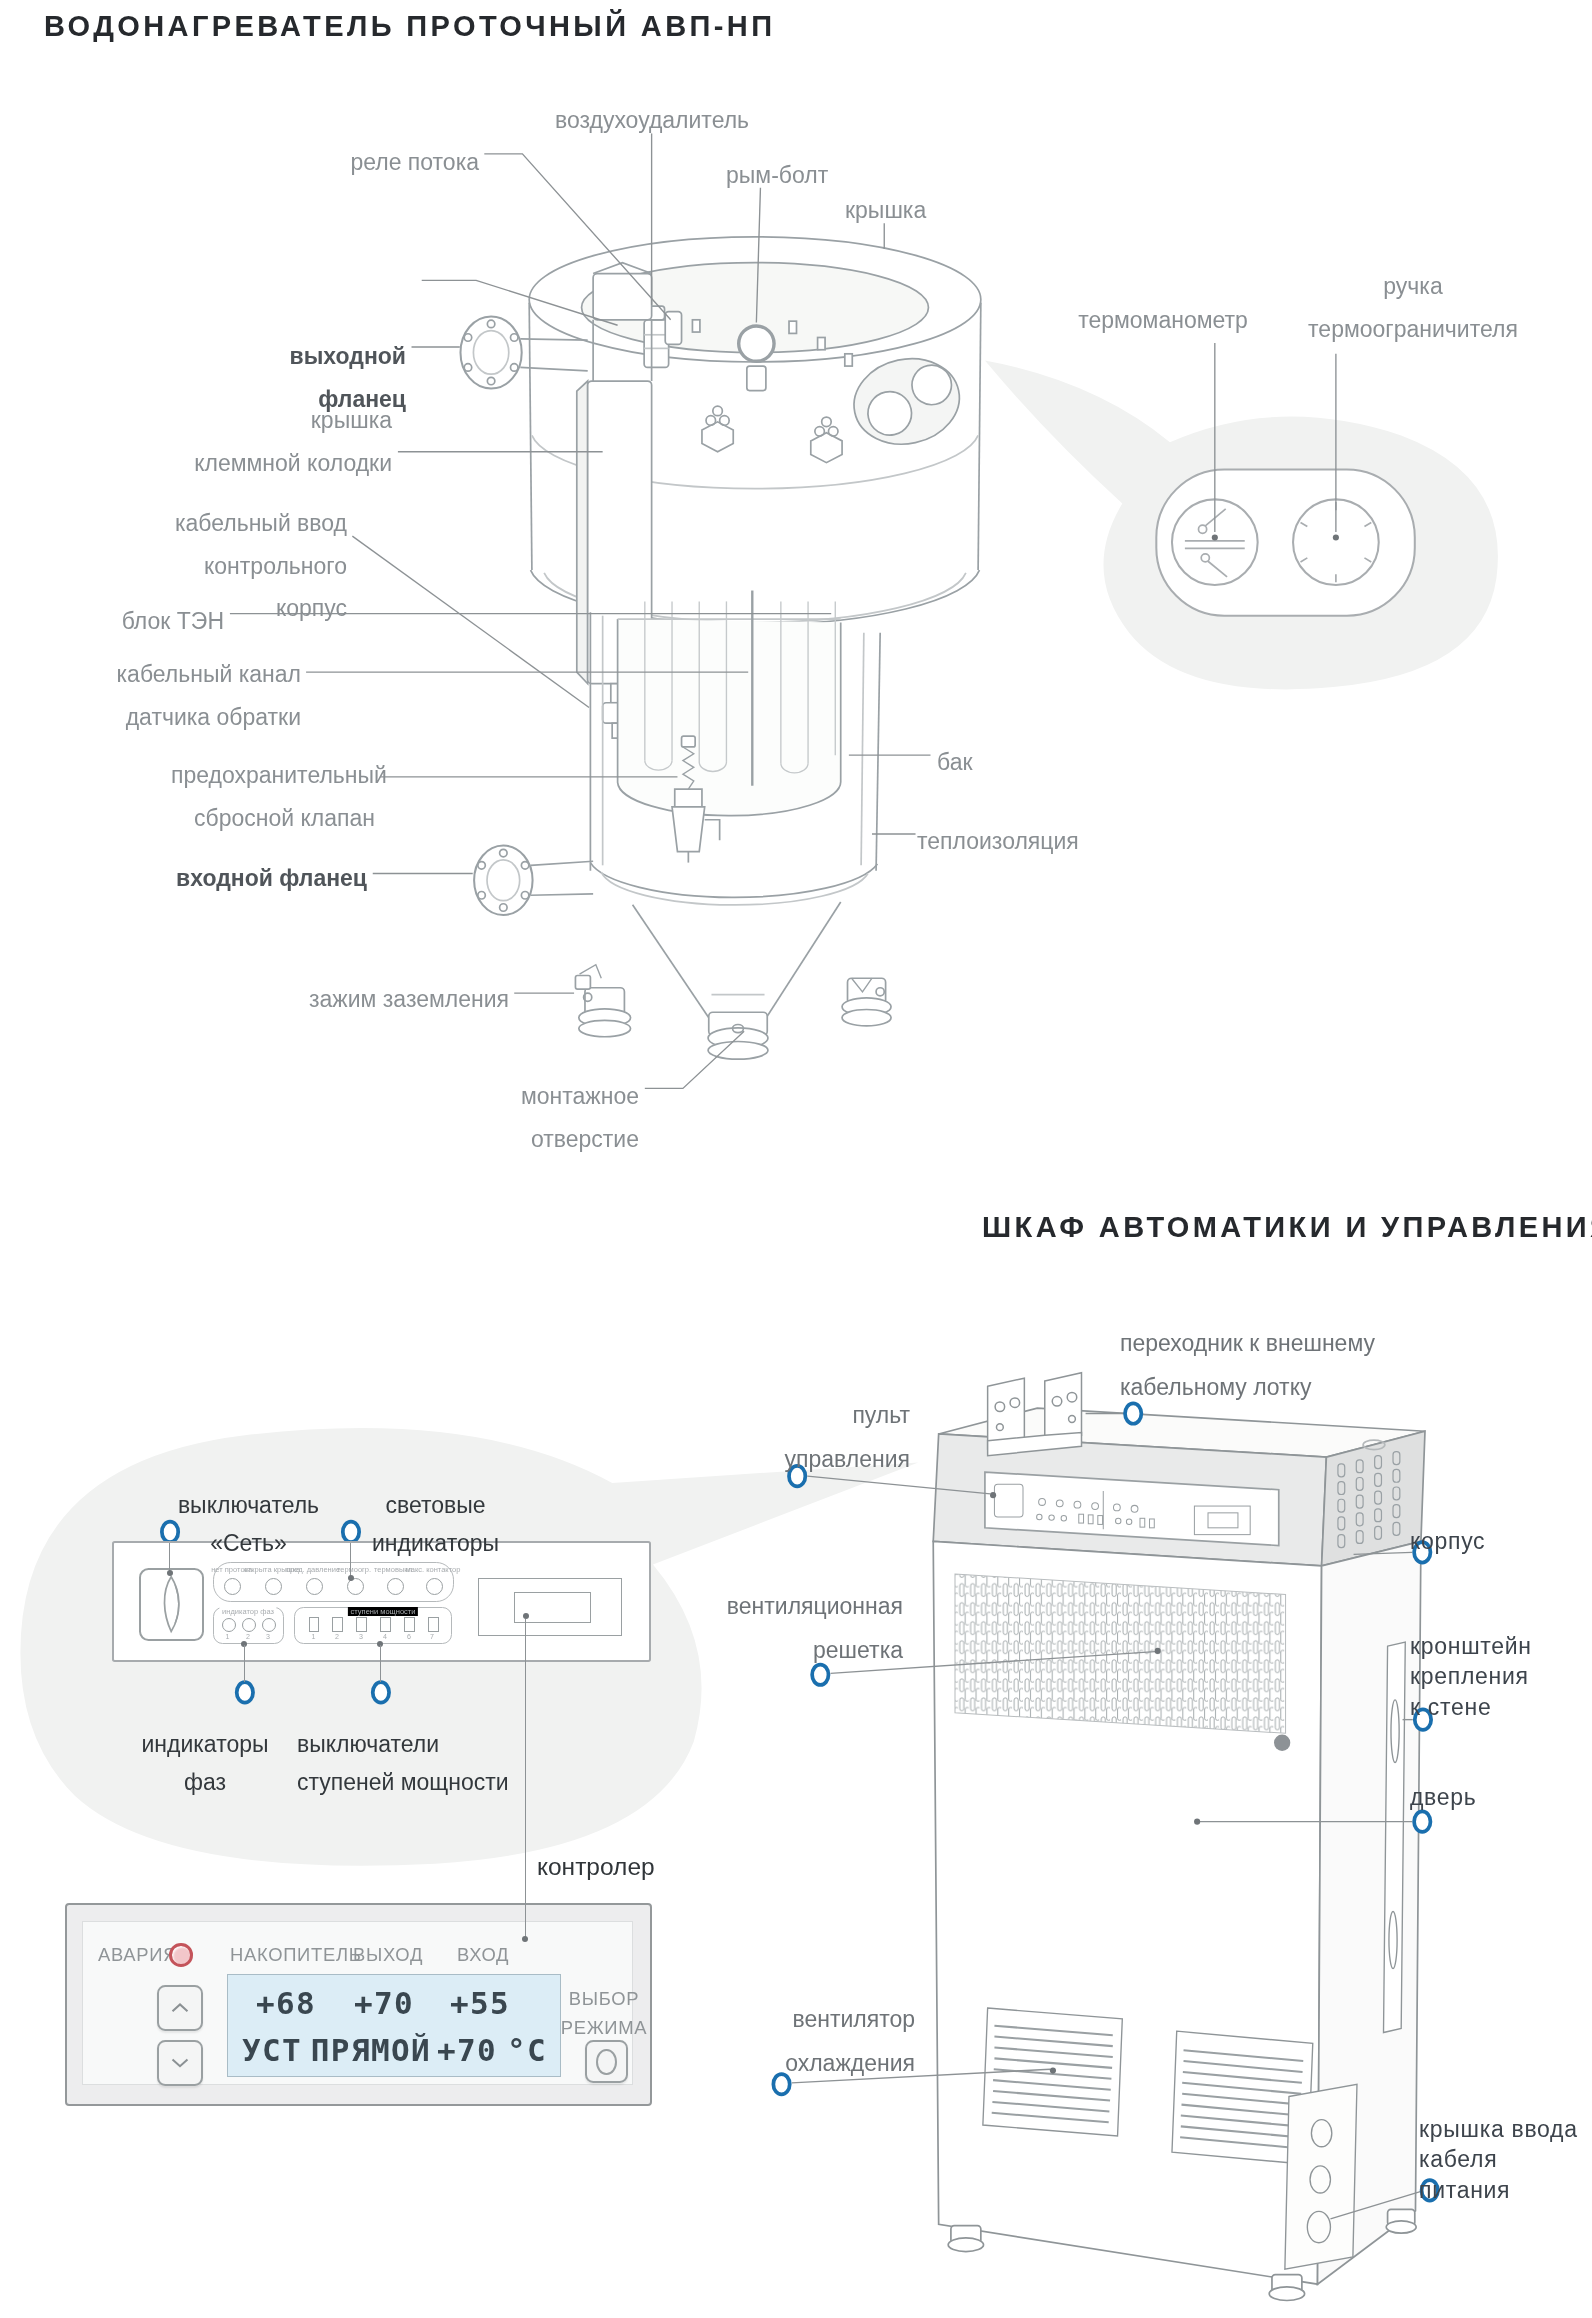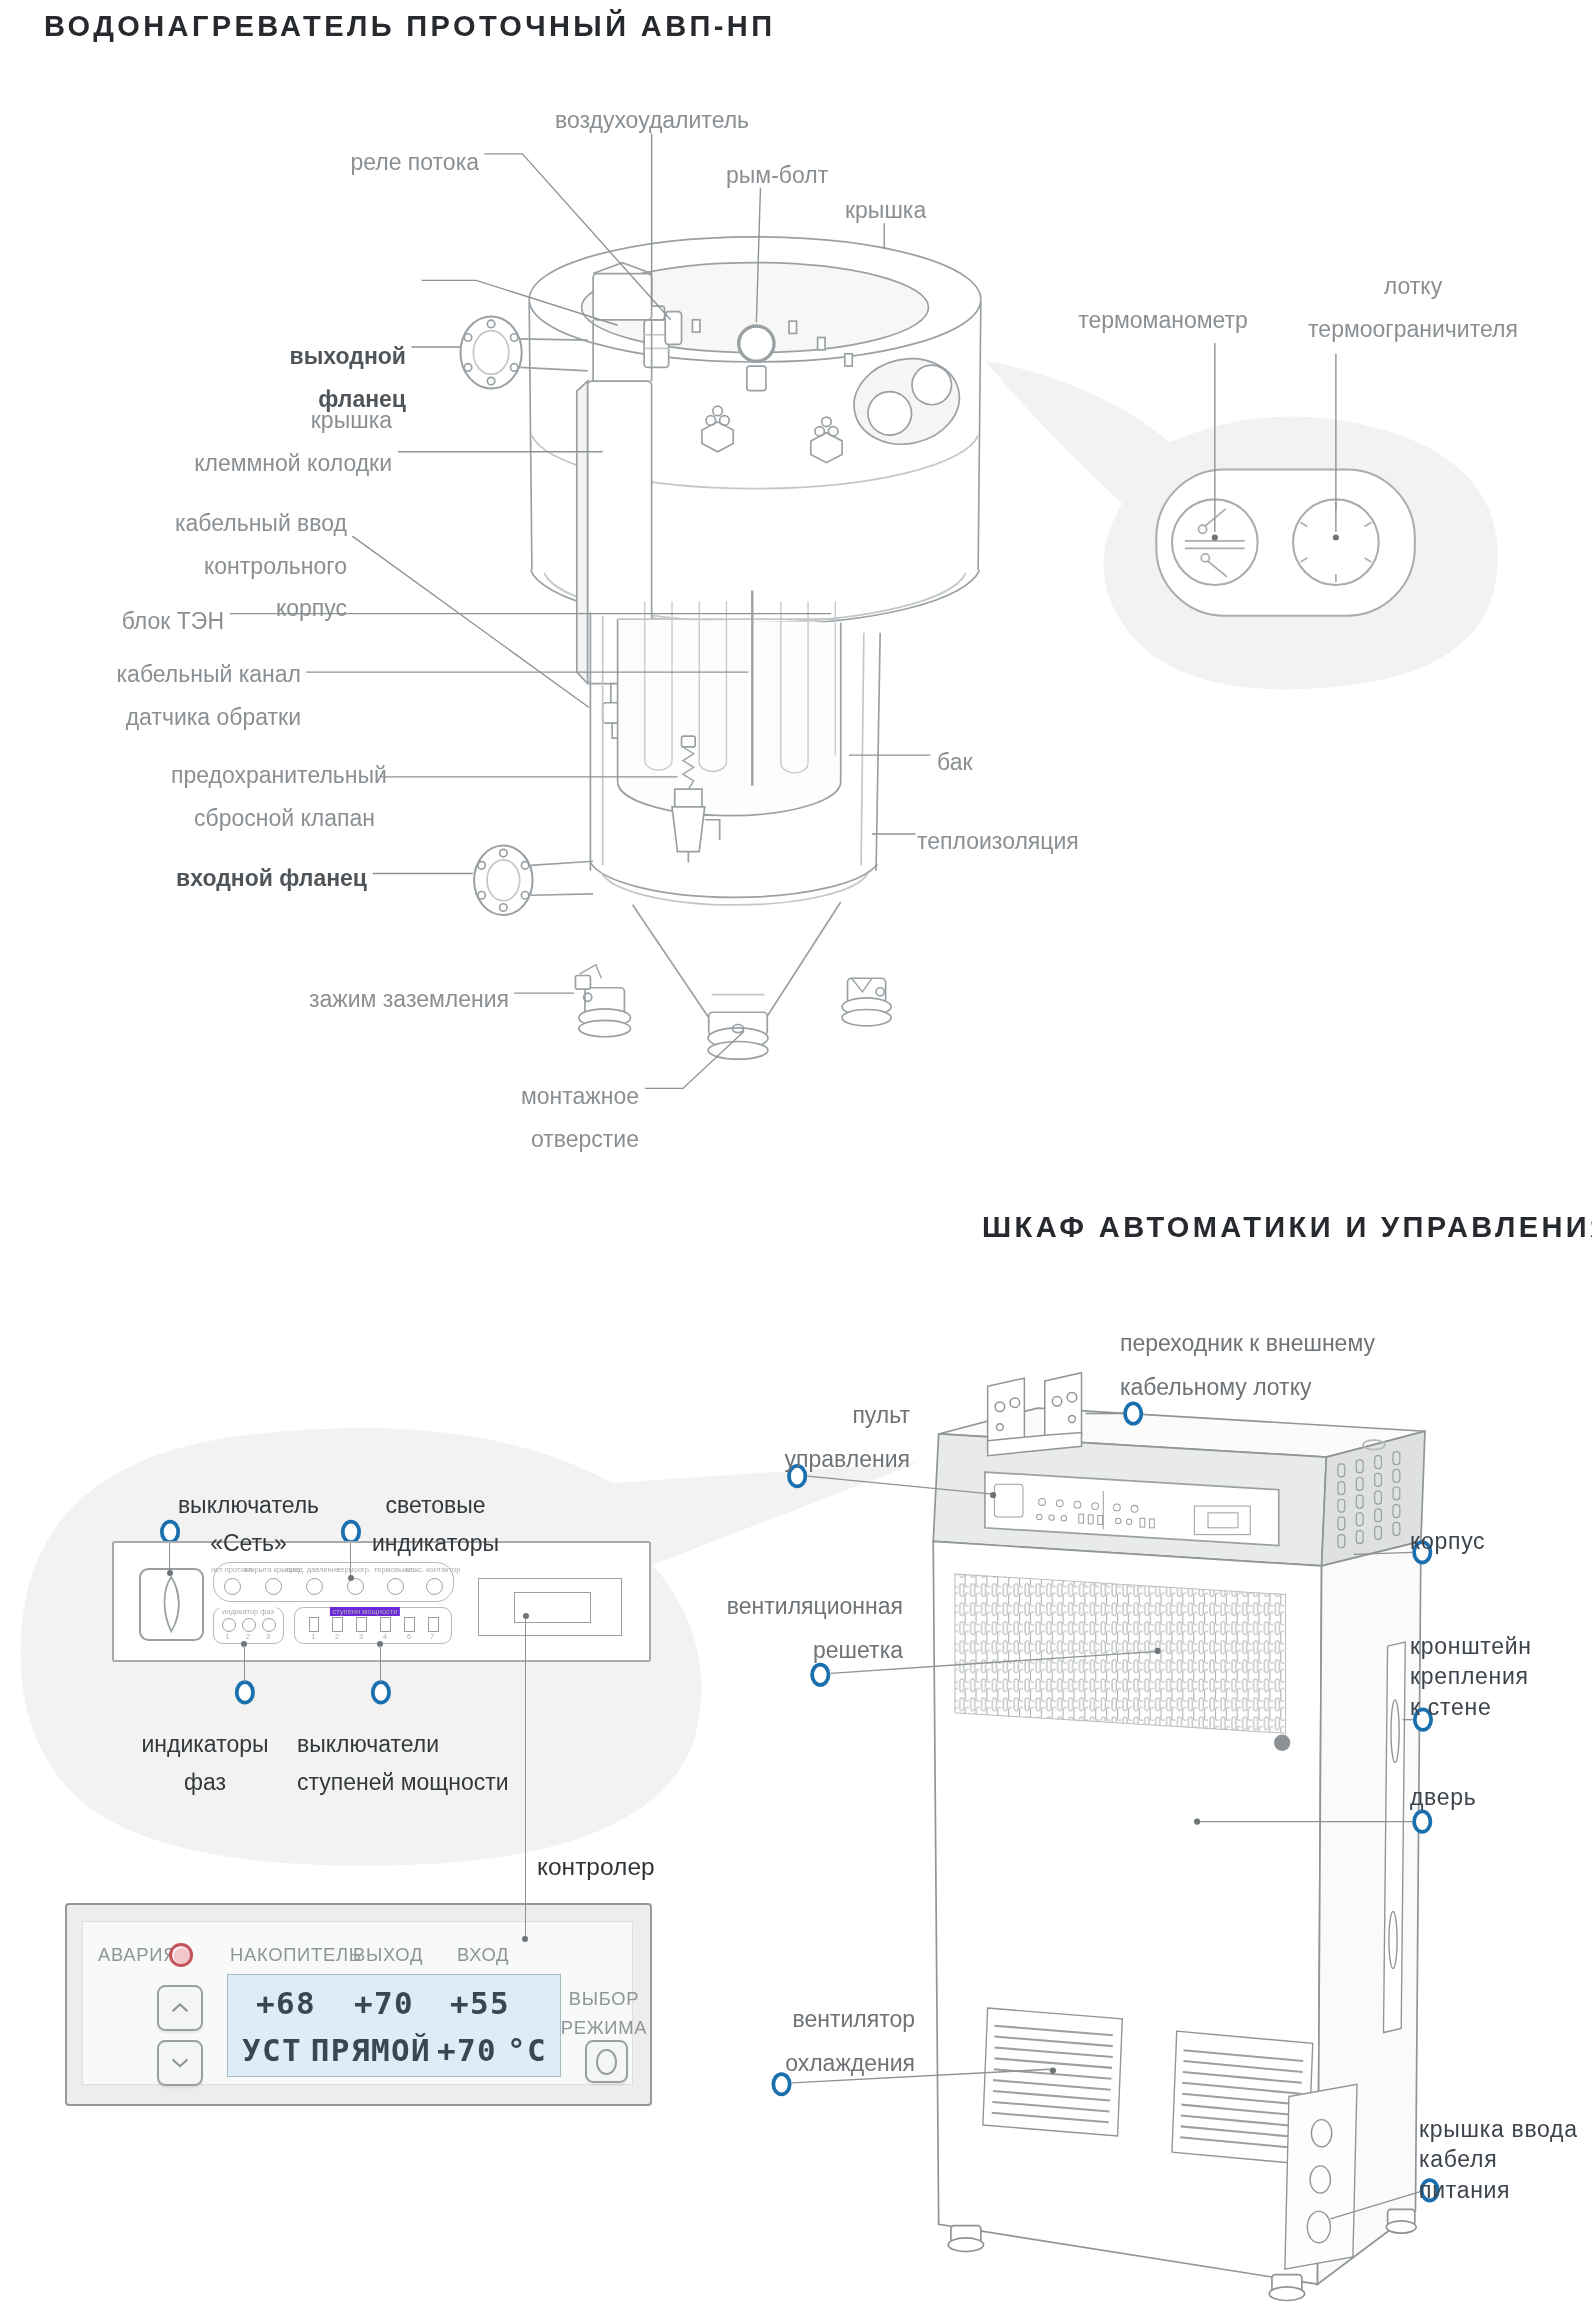--- a/index.html
+++ b/index.html
@@ -353,21 +353,21 @@
 <div class="abs lbl" style="left:171px;top:754px;width:204px;text-align:right;">предохранительный
 сбросной клапан</div>
 <div class="abs lbl-b" style="left:163px;top:857px;width:204px;text-align:right;">входной фланец</div>
 <div class="abs lbl" style="left:305px;top:978px;width:204px;text-align:right;">зажим заземления</div>
 <div class="abs lbl" style="left:435px;top:1075px;width:204px;text-align:right;">монтажное отверстие</div>
 <div class="abs lbl" style="left:937px;top:741px;">бак</div>
 <div class="abs lbl" style="left:917px;top:820px;">теплоизоляция</div>
 <div class="abs lbl" style="left:845px;top:189px;">крышка</div>
 <div class="abs lbl" style="left:726px;top:154px;">рым-болт</div>
 <div class="abs lbl" style="left:1061px;top:299px;width:204px;text-align:center;">термоманометр</div>
-<div class="abs lbl" style="left:1296px;top:265px;width:234px;text-align:center;">лотку
+<div class="abs lbl" style="left:1296px;top:265px;width:234px;text-align:center;">ручка
 термоограничителя</div>
 
 <div class="abs lbl-m" style="left:1120px;top:1322px;">переходник к внешнему
 кабельному лотку</div>
 <div class="abs lbl-m" style="left:706px;top:1394px;width:204px;text-align:right;">пульт
 управления</div>
 <div class="abs lbl-m" style="left:699px;top:1585px;width:204px;text-align:right;">вентиляционная
 решетка</div>
 <div class="abs lbl-d" style="left:1410px;top:1526px;">корпус</div>
 <div class="abs lbl-d" style="left:1410px;top:1631px;">кронштейн
@@ -416,21 +416,21 @@
     <span class="gl" style="left:34px;top:-1.4px;background:#fff;padding:0 2.7px;">индикатор фаз</span>
     <div class="cir" style="left:7.5px;top:9.5px;width:12.2px;height:12.2px;"></div>
     <div class="cir" style="left:28px;top:9.5px;width:12.2px;height:12.2px;"></div>
     <div class="cir" style="left:48px;top:9.5px;width:12.2px;height:12.2px;"></div>
     <span class="num" style="left:13.6px;top:24.5px;">1</span>
     <span class="num" style="left:34px;top:24.5px;">2</span>
     <span class="num" style="left:54px;top:24.5px;">3</span>
   </div>
 
   <div class="grp" style="left:180px;top:64px;width:156px;height:35px;border-radius:9.5px;">
-    <span class="gl" style="left:70px;top:-1.4px;background:#6d28d9;padding:0 2.7px;">ступени мощности</span>
+    <span class="gl" style="left:88px;top:-1.4px;background:#000000;padding:0 2.7px;">ступени мощности</span>
     <div class="sw" style="left:13.6px;top:8.8px;"></div>
     <div class="sw" style="left:37px;top:8.8px;"></div>
     <div class="sw" style="left:61px;top:8.8px;"></div>
     <div class="sw" style="left:85px;top:8.8px;"></div>
     <div class="sw" style="left:109px;top:8.8px;"></div>
     <div class="sw" style="left:133px;top:8.8px;"></div>
     <span class="num" style="left:18.4px;top:24.5px;">1</span>
     <span class="num" style="left:42px;top:24.5px;">2</span>
     <span class="num" style="left:66px;top:24.5px;">3</span>
     <span class="num" style="left:90px;top:24.5px;">4</span>

